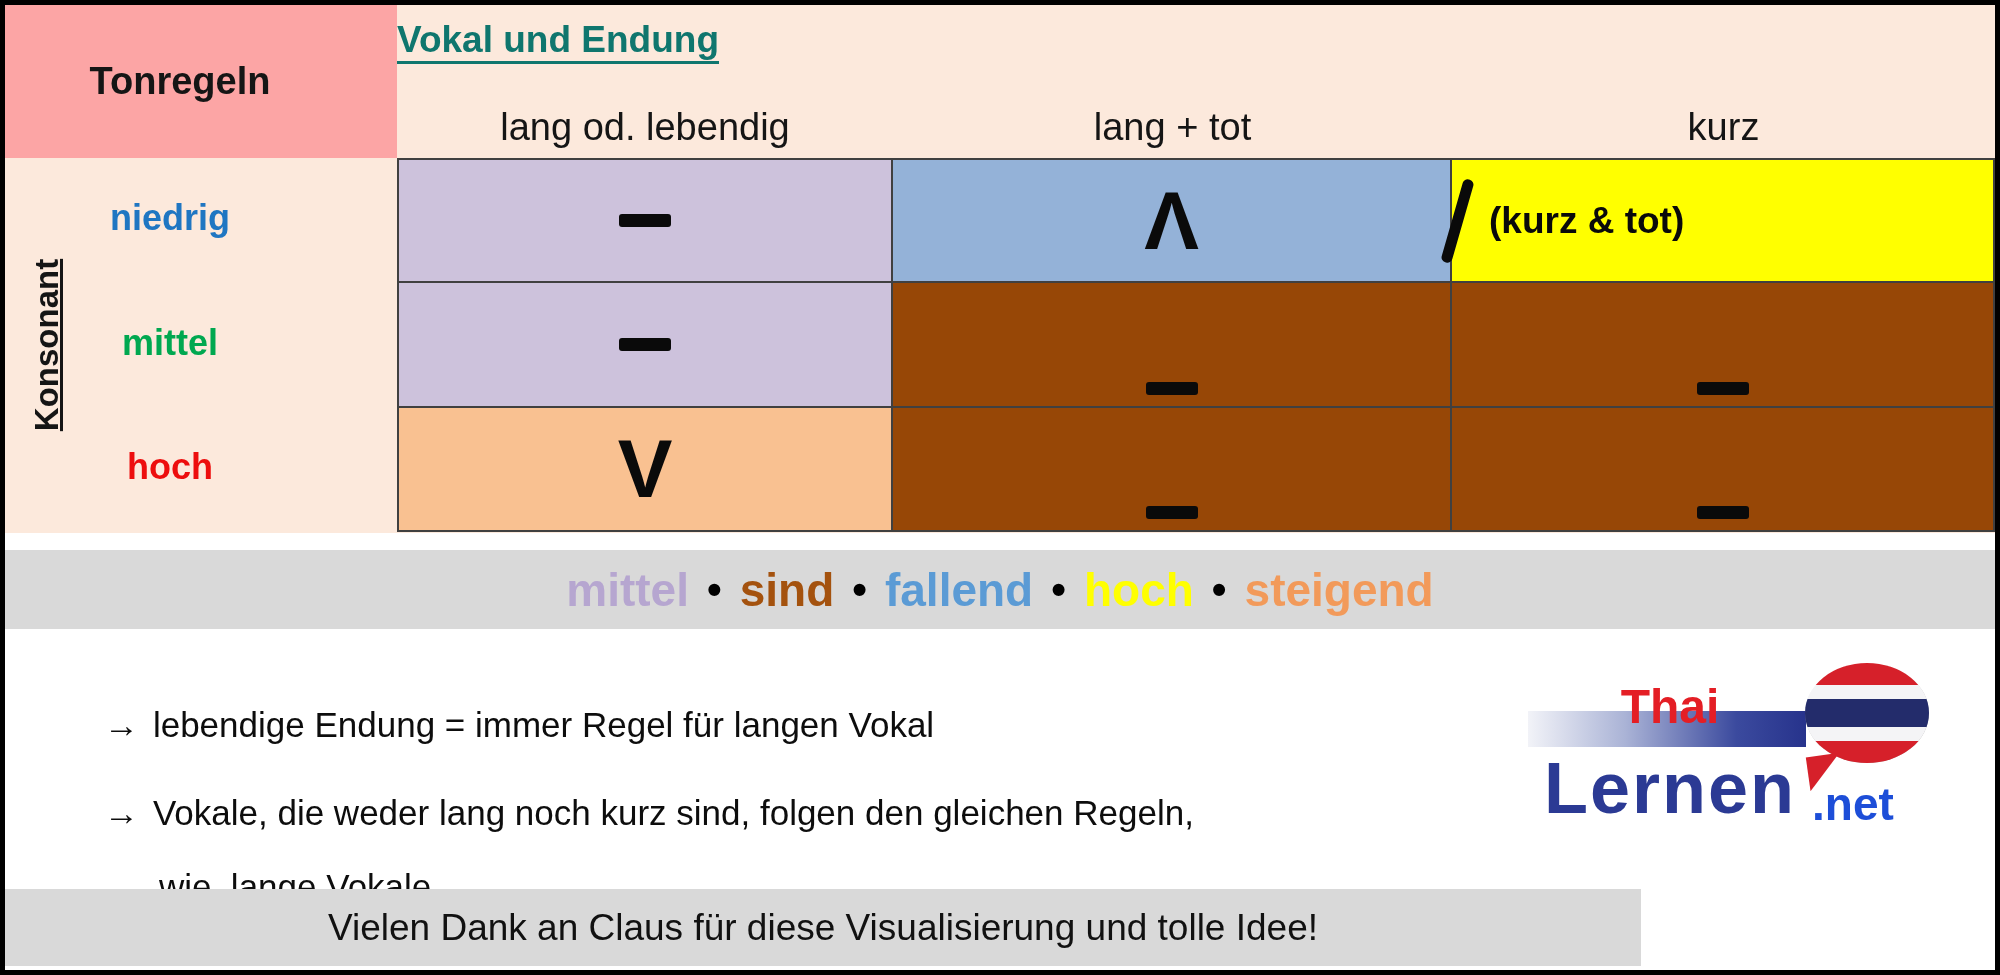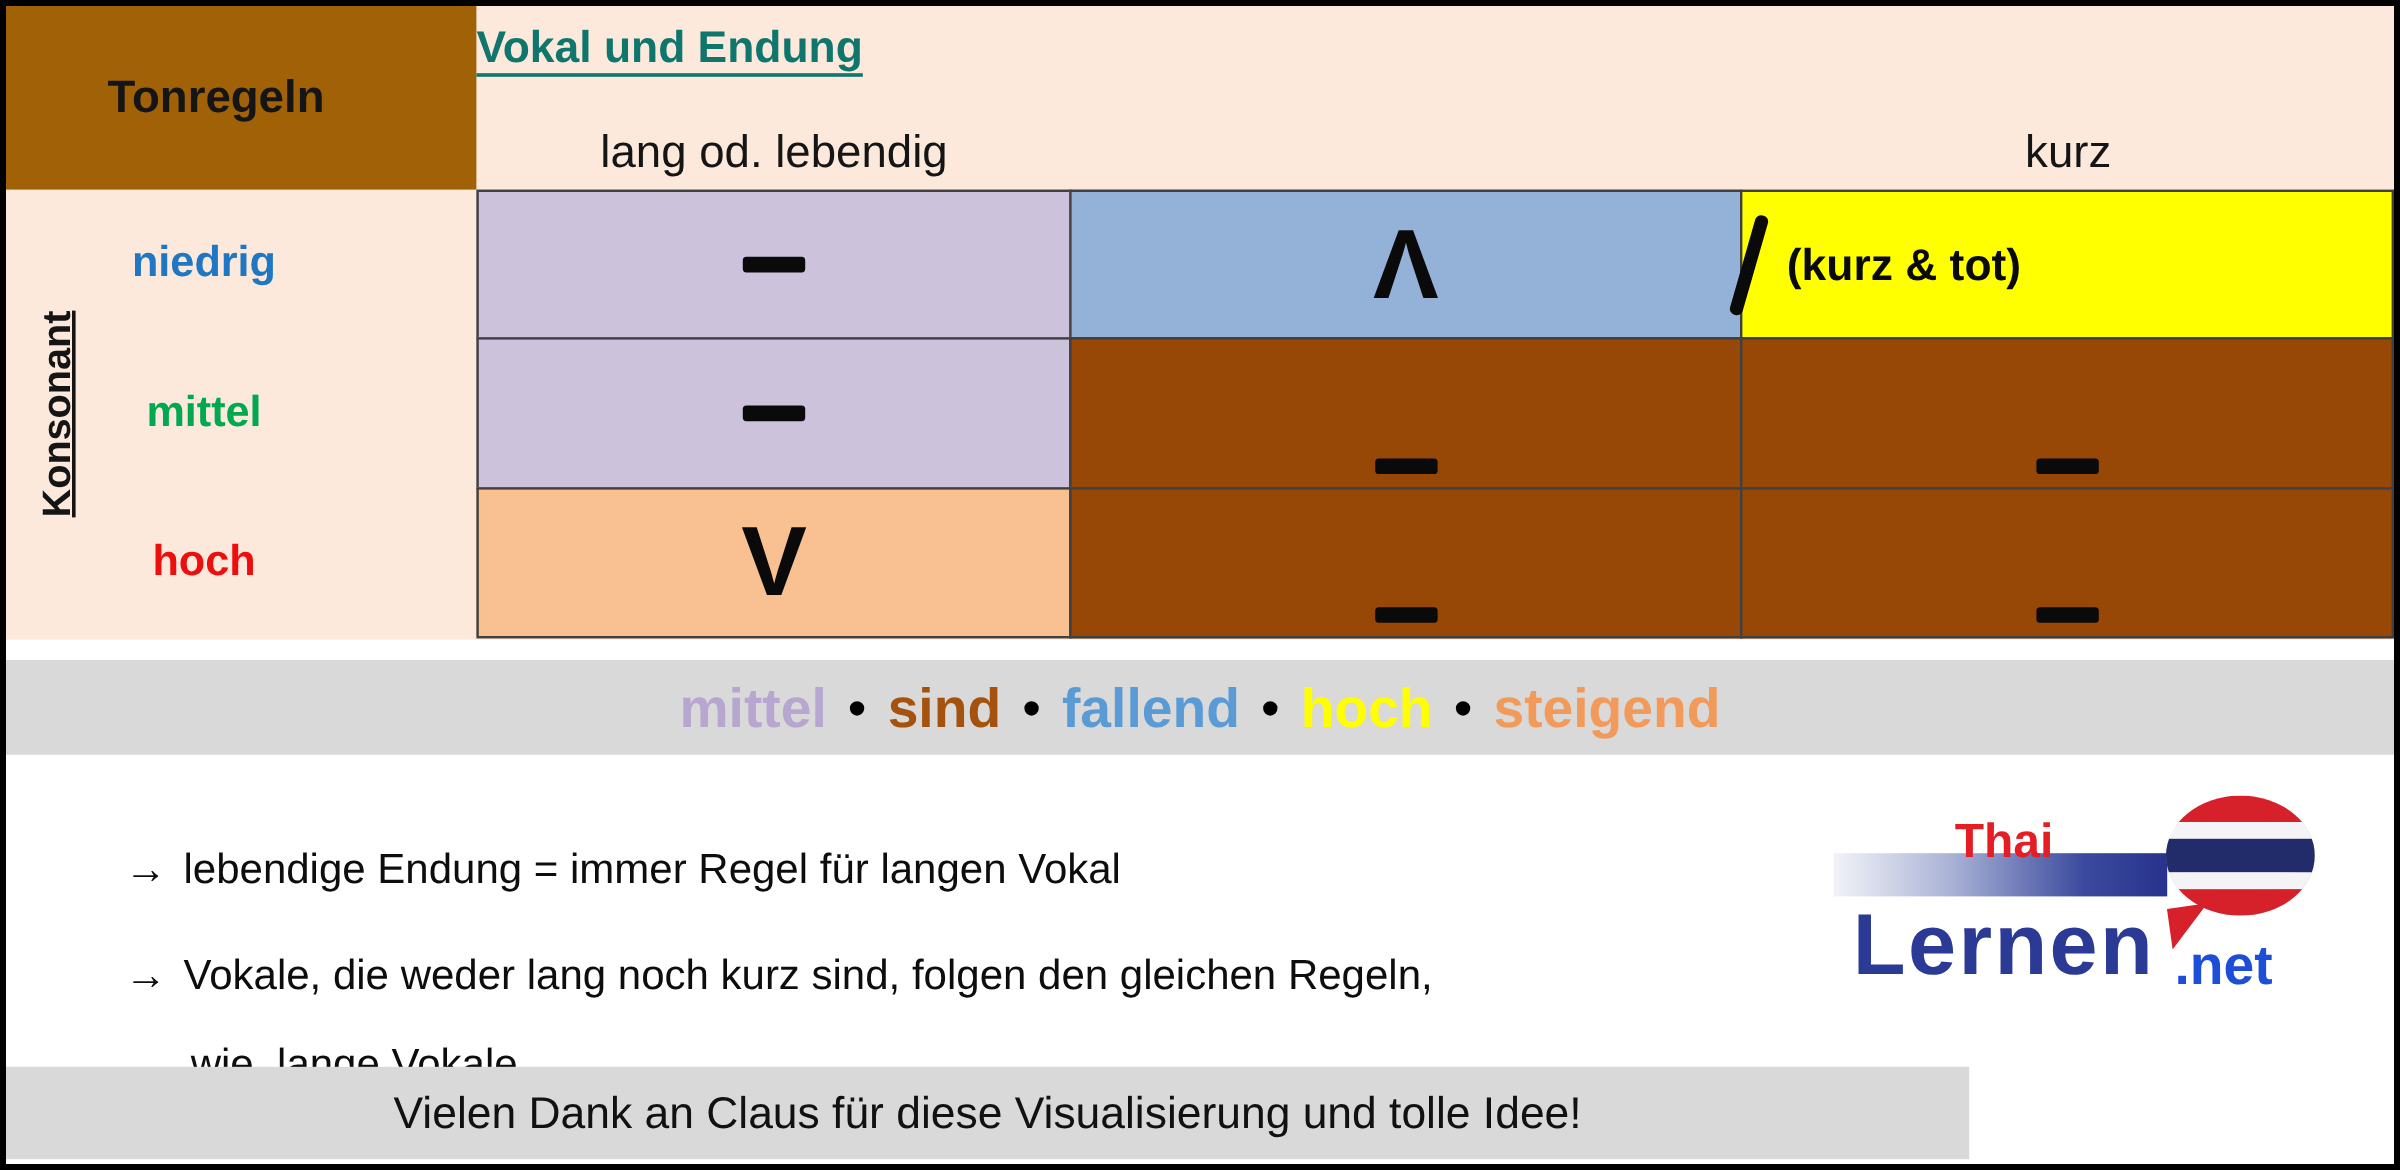--- a/index.html
+++ b/index.html
@@ -4,21 +4,21 @@
 <style>
   html,body{margin:0;padding:0;background:#fff;}
   .page{
     position:relative;width:2000px;height:975px;box-sizing:border-box;
     border:5px solid #000;background:#fff;overflow:hidden;
     font-family:"Liberation Sans",sans-serif;color:#111;
   }
   
   .tone-table{position:absolute;left:0;top:0;width:1990px;height:528px;background:#fce9dc;}
   .corner-cell{
-    position:absolute;left:0;top:0;width:392px;height:153px;background:#a16207;
+    position:absolute;left:0;top:0;width:392px;height:153px;background:#fca5a5;
     display:flex;align-items:center;justify-content:center;padding-right:75px;box-sizing:border-box;
     font-size:38px;font-weight:bold;color:#151515;padding-left:33px;
   }
   .group-header{
     position:absolute;left:392px;top:14px;width:1588px;
     font-size:37px;font-weight:bold;text-decoration:underline;text-underline-offset:9px;
     text-decoration-thickness:3px;color:#0f766e;
   }
   .col-header{position:absolute;top:96px;height:52px;display:flex;align-items:center;justify-content:center;
     font-size:38px;color:#151515;}
@@ -72,21 +72,21 @@
   .note{position:absolute;font-size:35px;color:#0d0d0d;white-space:pre;}
   .note .arrow{margin-right:14px;}
   .note1{left:60px;top:660px;}
   .note2{left:60px;top:748px;}
   .note3{left:115px;top:822px;}
   
   .logo{position:absolute;left:1495px;top:630px;width:470px;height:240px;}
   .logo-bar{position:absolute;left:28px;top:76px;width:278px;height:36px;
     background:linear-gradient(to right,#f2f3f8 0%,#aab3d6 35%,#3b4a9e 75%,#27338c 100%);}
   .logo-thai{position:absolute;left:65px;top:44px;width:210px;text-align:center;
-    font-size:40px;font-weight:800;color:#e41e25;}
+    font-size:48px;font-weight:800;color:#e41e25;}
   .logo-lernen{position:absolute;left:0px;top:112px;width:340px;text-align:center;
     font-size:72px;font-weight:800;color:#2b3a94;letter-spacing:2px;}
   .logo-net{position:absolute;left:312px;top:142px;font-size:46px;font-weight:700;color:#1d4ed8;}
   .flag-bubble{position:absolute;left:305px;top:28px;width:124px;height:100px;border-radius:50%;
     overflow:hidden;box-shadow:inset -6px -10px 14px rgba(0,0,0,.35), inset 6px 8px 10px rgba(255,255,255,.45);}
   .stripe{width:100%;}
   .st-red{height:22%;background:#d6202a;}
   .st-white{height:14%;background:#f4f4f6;}
   .st-navy{height:28%;background:#232c6b;}
   .flag-tail{position:absolute;left:308px;top:120px;width:0;height:0;
@@ -101,20 +101,21 @@
 
 <div class="page">
 
   <div class="tone-table">
 
     <div class="corner-cell">Tonregeln</div>
 
     <div class="group-header">Vokal und Endung</div>
 
     <div class="col-header ch1">lang od. lebendig</div>
+    <div class="col-header ch2">lang + tot</div>
     <div class="col-header ch3">kurz</div>
 
     <div class="row-label rl1">niedrig</div>
     <div class="row-label rl2">mittel</div>
     <div class="row-label rl3">hoch</div>
 
     <div class="row-group-header">Konsonant</div>
 
     <div class="cell c1 r1 bg-mittel">
       <span class="dash mid"></span>

